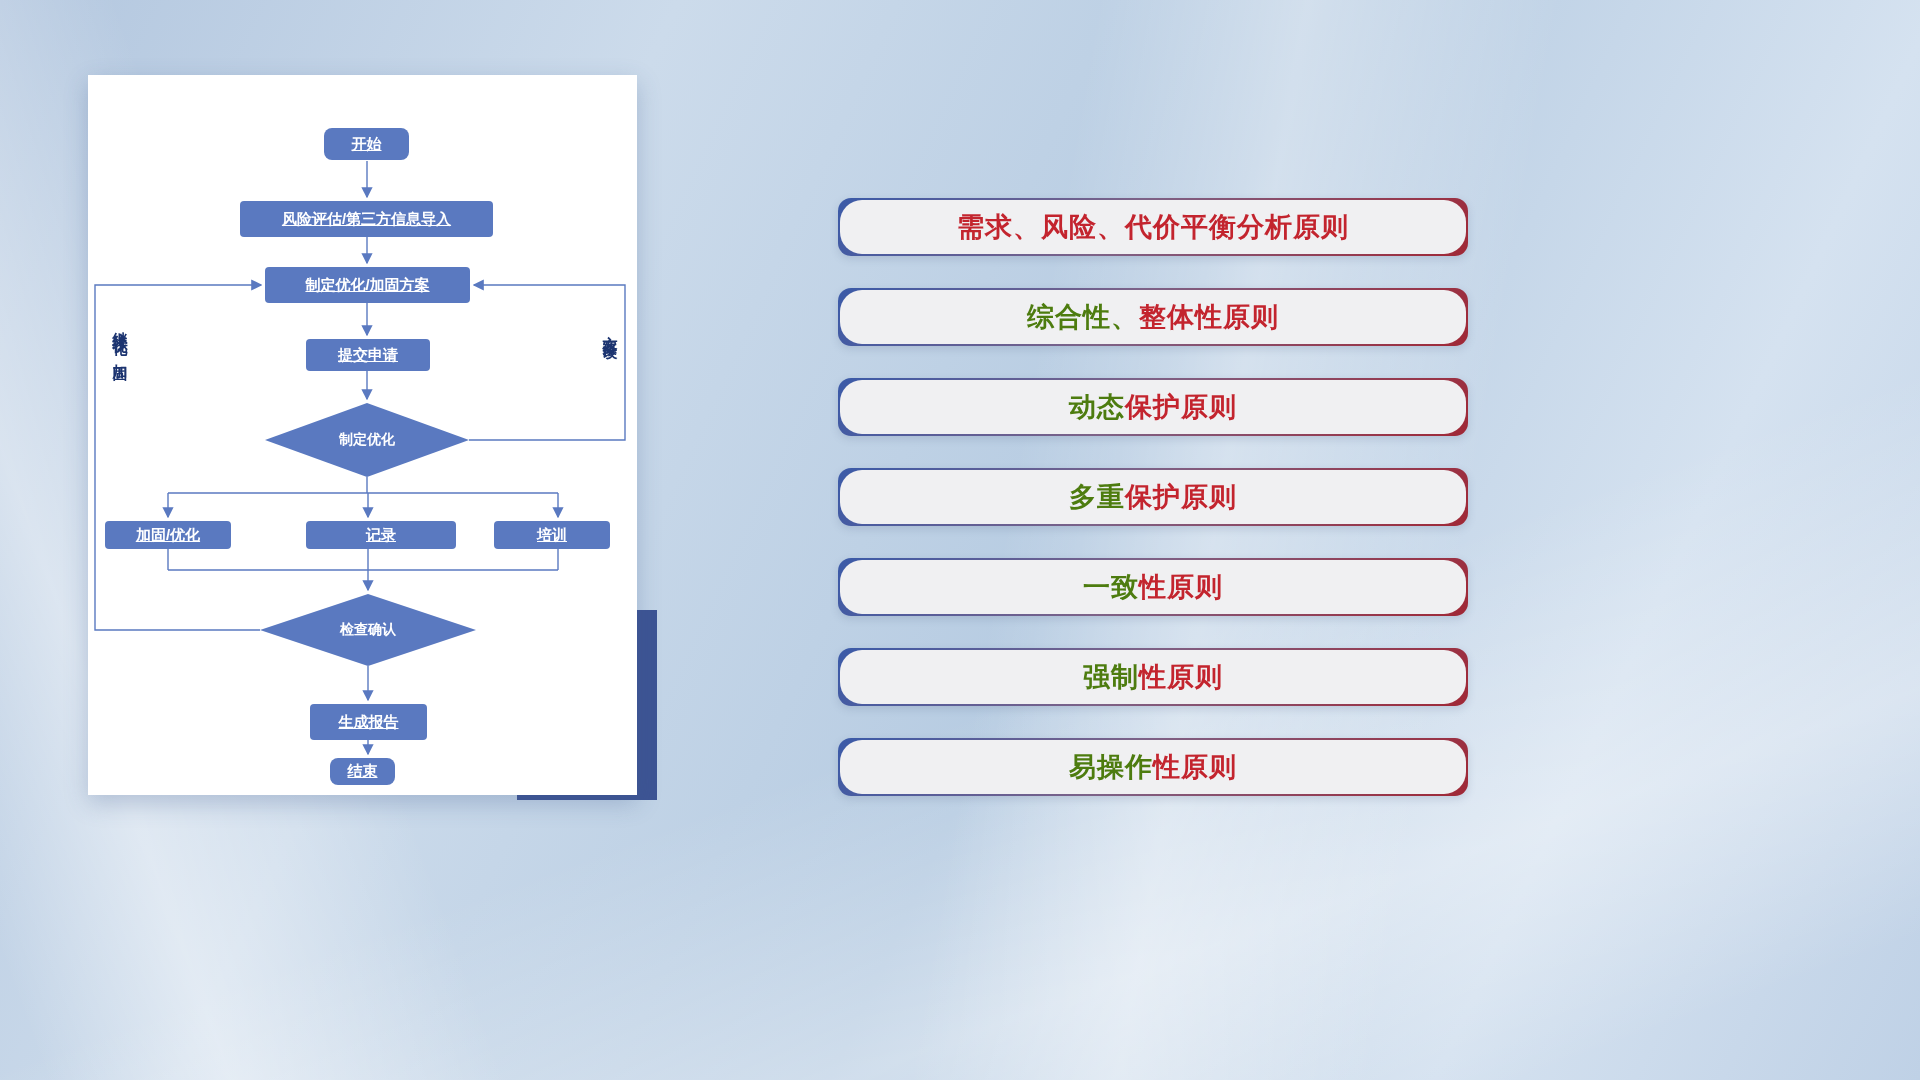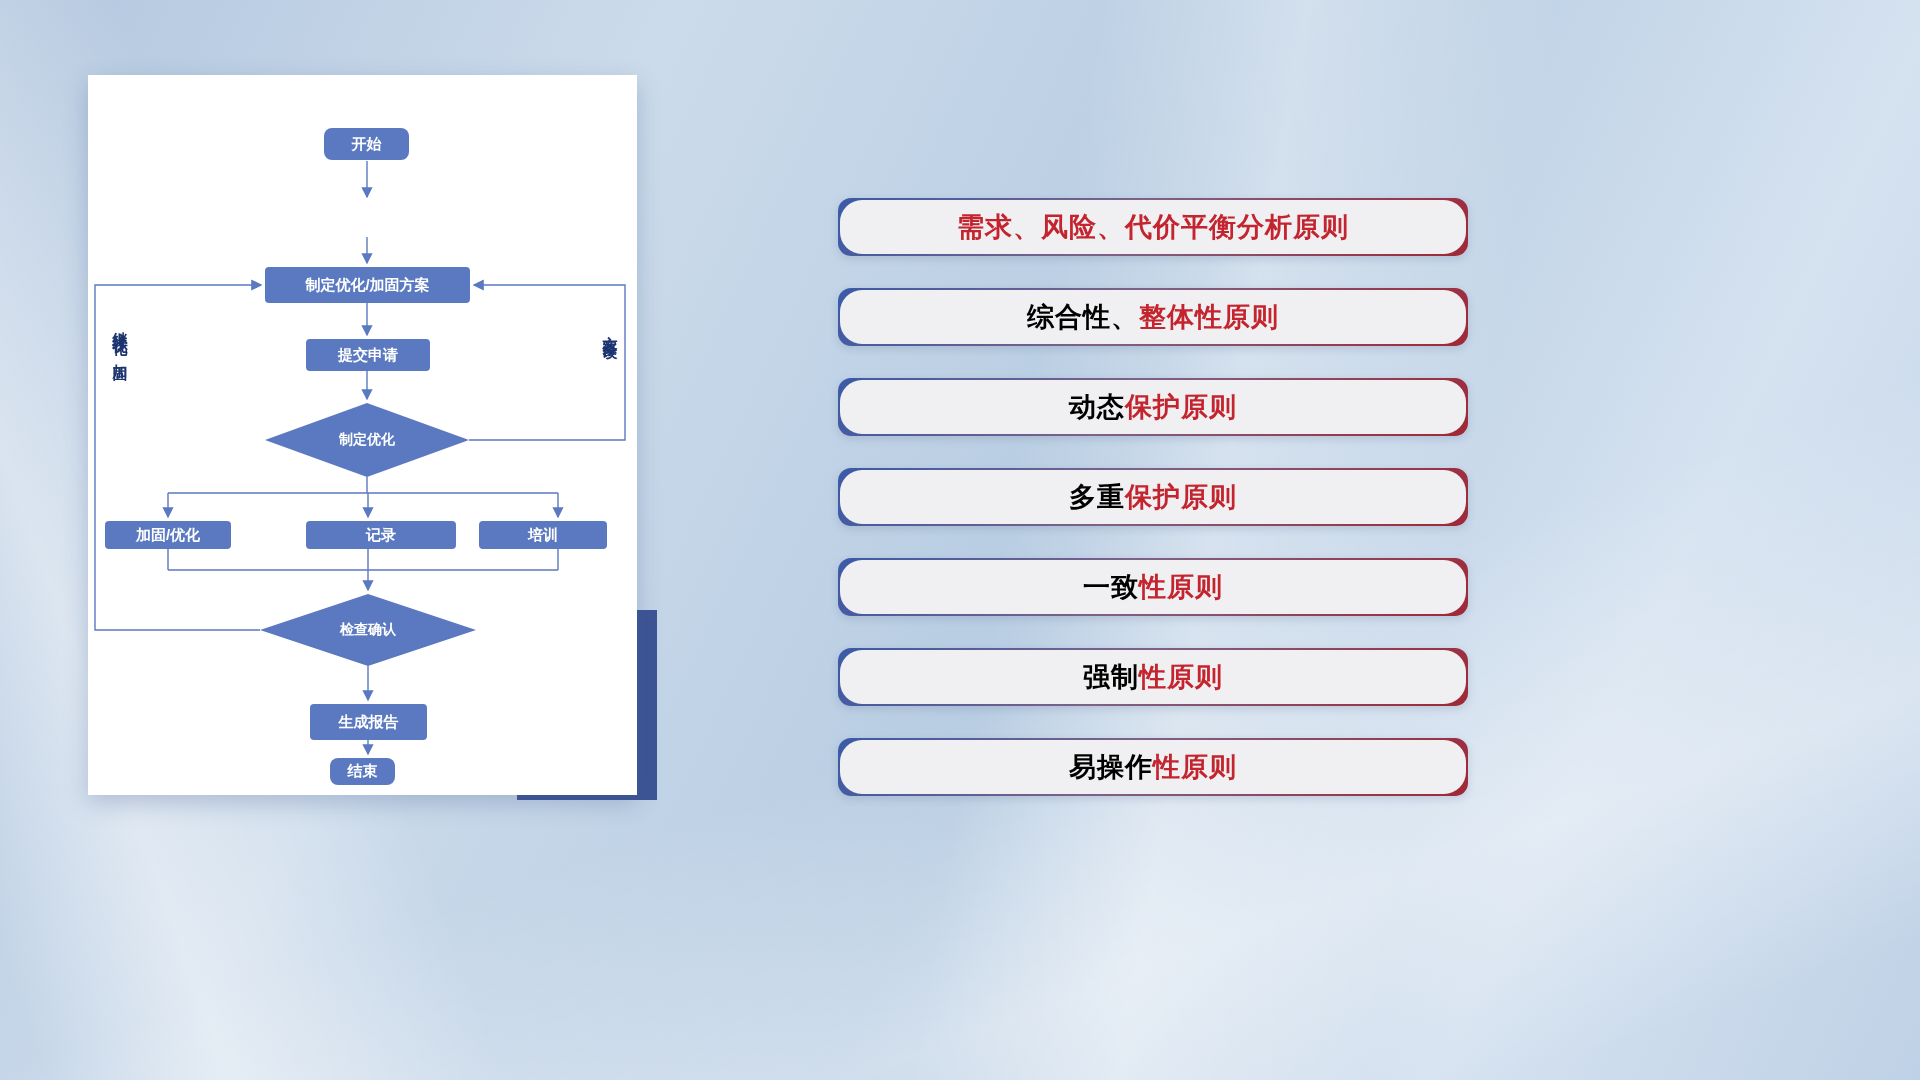--- a/index.html
+++ b/index.html
@@ -24,21 +24,21 @@
   }
   .card {
     position:absolute; left:88px; top:75px; width:549px; height:720px;
     background:#ffffff; z-index:2;
     box-shadow: 0 8px 22px rgba(60,90,140,.28);
   }
   .flow-svg { position:absolute; left:0; top:0; width:549px; height:720px; }
   .node {
     position:absolute; display:flex; align-items:center; justify-content:center;
     background:#5a79c0; color:#ffffff; font-weight:700; font-size:15px;
-    border-radius:4px; text-align:center; line-height:1.1; z-index:3;
+    border-radius:4px; text-align:center; line-height:1.1; z-index:3;text-decoration:underline;
   }
   .node.pill { border-radius:8px; }
   .dlabel {
     position:absolute; display:flex; align-items:center; justify-content:center;
     color:#ffffff; font-weight:700; font-size:14px; z-index:4; pointer-events:none;
   }
   .vlabel {
     position:absolute; writing-mode:vertical-rl; text-orientation:upright;
     color:#1c3470; font-weight:700; font-size:15px; letter-spacing:3px; z-index:4;
   }
@@ -56,21 +56,21 @@
   .p-box {
     height:58px; border-radius:13px; padding:2px;
     background: linear-gradient(130deg, #3a5aa8 0%, #7d6287 45%, #a02836 100%);
     box-shadow: 0 3px 8px rgba(70,90,130,.18);
   }
   .p-inner {
     width:100%; height:100%; border-radius:22px; background:#f0f0f2;
     display:flex; align-items:center; justify-content:center;
     font-size:27px; font-weight:600; letter-spacing:1px;
   }
-  .seg-navy { color:#000000; }
+  .seg-navy { color:#4d7c0f; }
   .seg-red  { color:#c3242e; }
 </style>
 </head>
 <body>
 
 <div class="stage">
 
   <div class="accent-block"></div>
 
   <div class="card">
@@ -108,32 +108,33 @@
         <path d="M172,555 L7,555 L7,210 L173,210" marker-end="url(#ah)"></path>
       </g>
       <g fill="#5a79c0">
         <polygon points="177,365 279,328 381,365 279,402"></polygon>
         <polygon points="172,555 280,519 388,555 280,591"></polygon>
       </g>
     </svg>
 
     <div class="node pill" style="left:236px;top:53px;width:85px;height:32px">开始</div>
 
+    <div class="node" style="left:152px;top:126px;width:253px;height:36px">风险评估/第三方信息导入</div>
 
     <div class="node" style="left:177px;top:192px;width:205px;height:36px">制定优化/加固方案</div>
 
     <div class="node" style="left:218px;top:264px;width:124px;height:32px">提交申请</div>
 
     <div class="dlabel" style="left:177px;top:352px;width:204px;height:26px">制定优化</div>
 
     <div class="node" style="left:17px;top:446px;width:126px;height:28px">加固/优化</div>
 
     <div class="node" style="left:218px;top:446px;width:150px;height:28px">记录</div>
 
-    <div class="node" style="left:391px;top:446px;width:128px;height:28px">培训</div>
+    <div class="node" style="left:406px;top:446px;width:116px;height:28px">培训</div>
 
     <div class="dlabel" style="left:172px;top:542px;width:216px;height:26px">检查确认</div>
 
     <div class="node" style="left:222px;top:629px;width:117px;height:36px">生成报告</div>
 
     <div class="node pill" style="left:242px;top:683px;width:65px;height:27px">结束</div>
 
     <div class="vlabel" style="left:22px;top:245px;height:210px">继续优化/加固</div>
 
     <div class="vlabel" style="left:512px;top:248px;height:160px">方案修改</div>

